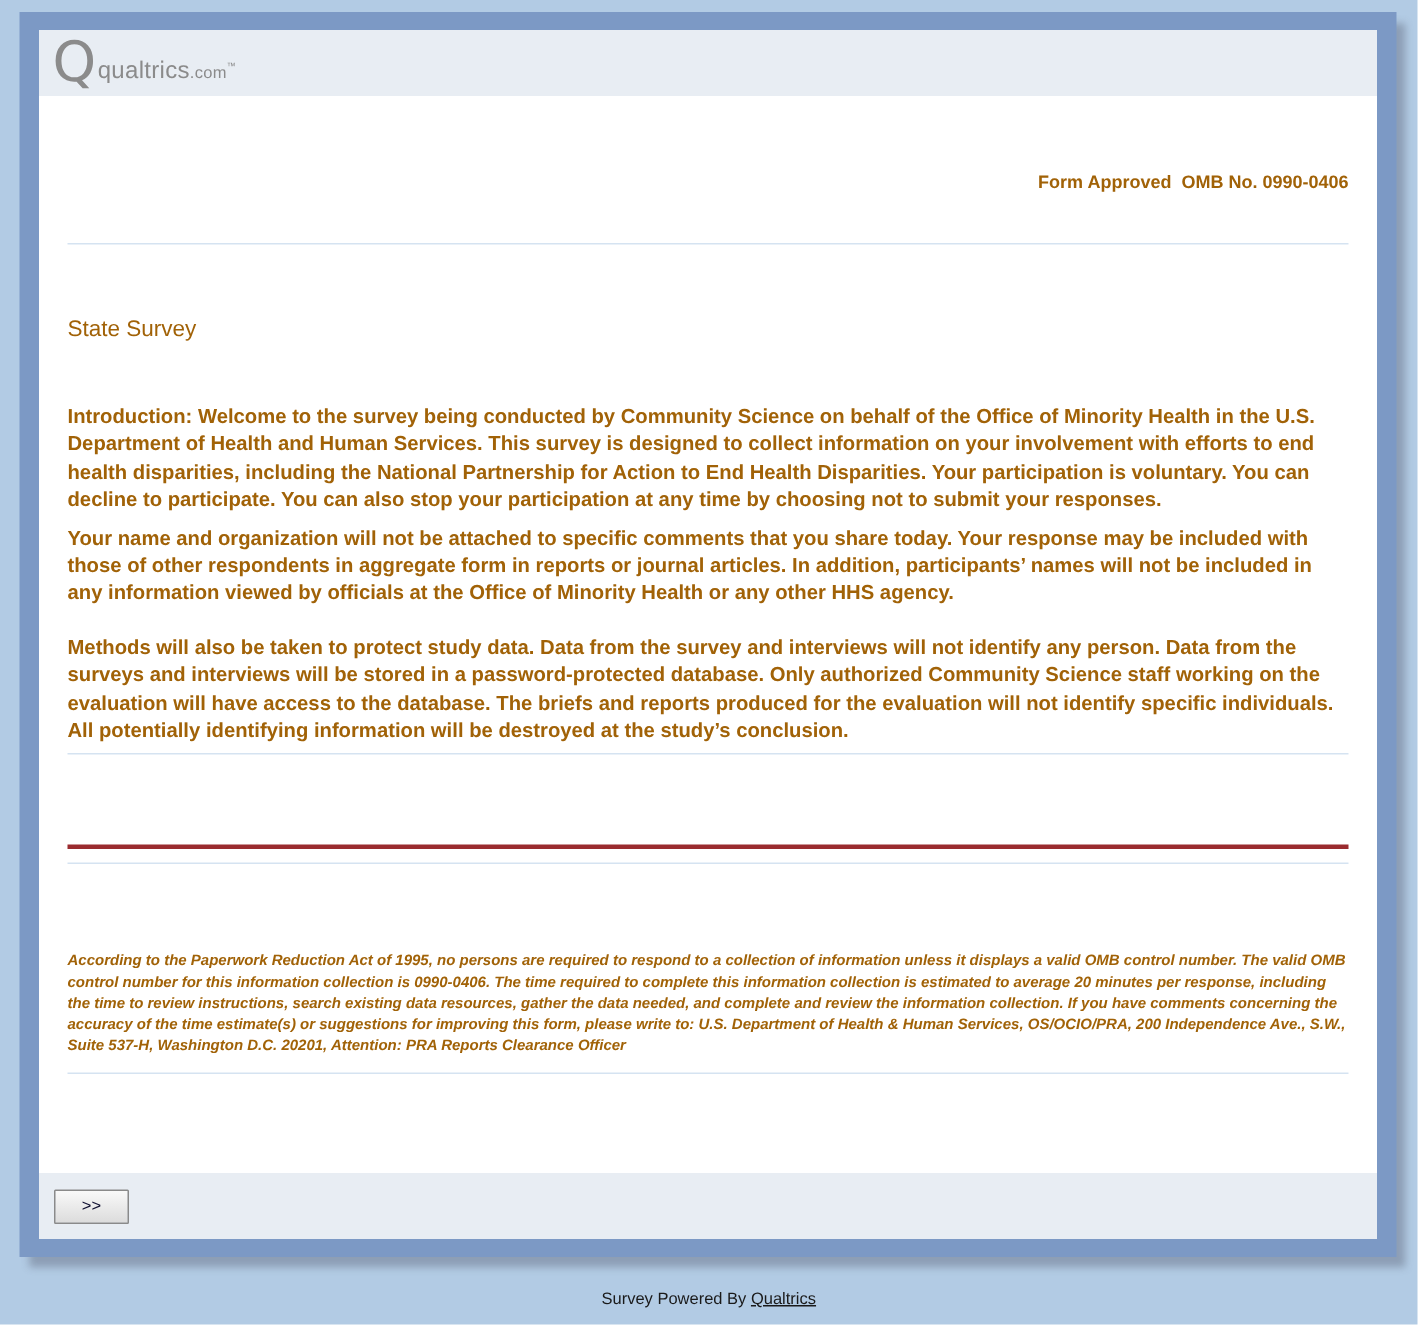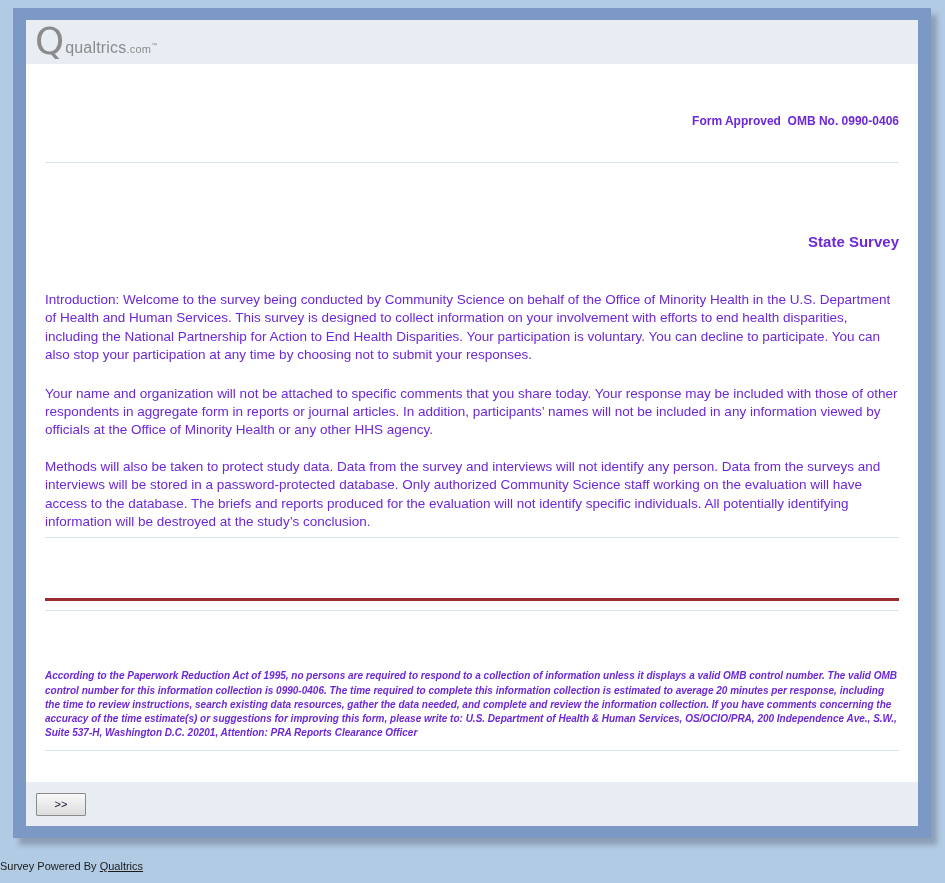--- a/index.html
+++ b/index.html
@@ -51,21 +51,21 @@
   }
   .logo-tld { font-size: 11px; margin-top: 38px; }
   .logo-tm { font-size: 6px; vertical-align: super; }
   
   .content {
     flex: 1 1 auto;
     padding: 0 19px;
     display: flex;
     flex-direction: column;
   }
-  .maroon { color: #6d28d9; }
+  .maroon { color: #a16207; }
   .omb {
     margin-top: 20px;
     text-align: right;
     font-weight: bold;
     font-size: 12px;
     line-height: 15px;
     white-space: pre;
   }
   .hr-light {
     border: 0;
@@ -77,33 +77,33 @@
     border: 0;
     border-top: 3px solid #9a2b2f;
     margin: 0;
     width: 100%;
   }
   .mt3  { margin-top: 3px; }
   .mt6  { margin-top: 6px; }
   .mt9  { margin-top: 9px; }
   .mt10 { margin-top: 10px; }
   .title {
-    margin-top: 70px;
-    text-align: right;
-    font-weight: bold;
+    margin-top: 48px;
+    text-align: left;
+    font-weight: normal;
     font-size: 15px;
   }
   .para {
-    font-weight: normal;
+    font-weight: bold;
     font-size: 13.5px;
     line-height: 18.4px;
     margin: 0;
   }
   .para.first { margin-top: 41px; }
-  .para.next  { margin-top: 20px; }
+  .para.next  { margin-top: 7px; }
   .pra {
     font-weight: bold;
     font-style: italic;
     font-size: 10px;
     line-height: 14.2px;
     margin: 58px 0 0 0;
   }
   .sep-gap { height: 60px; }
   
   .next-btn {
@@ -113,20 +113,21 @@
     font-size: 11px;
     color: #111133;
     background: linear-gradient(#f9f9f9, #dcdcdc);
     border: 1px solid #8a8a8a;
     border-radius: 1px;
     cursor: pointer;
   }
   
   .page-footer {
     margin-top: 22px;
+    text-align: center;
     font-size: 11px;
     color: #1a1a1a;
   }
   .page-footer a {
     color: #1a1a1a;
     text-decoration: underline;
     cursor: pointer;
   }
 </style>
 </head>

